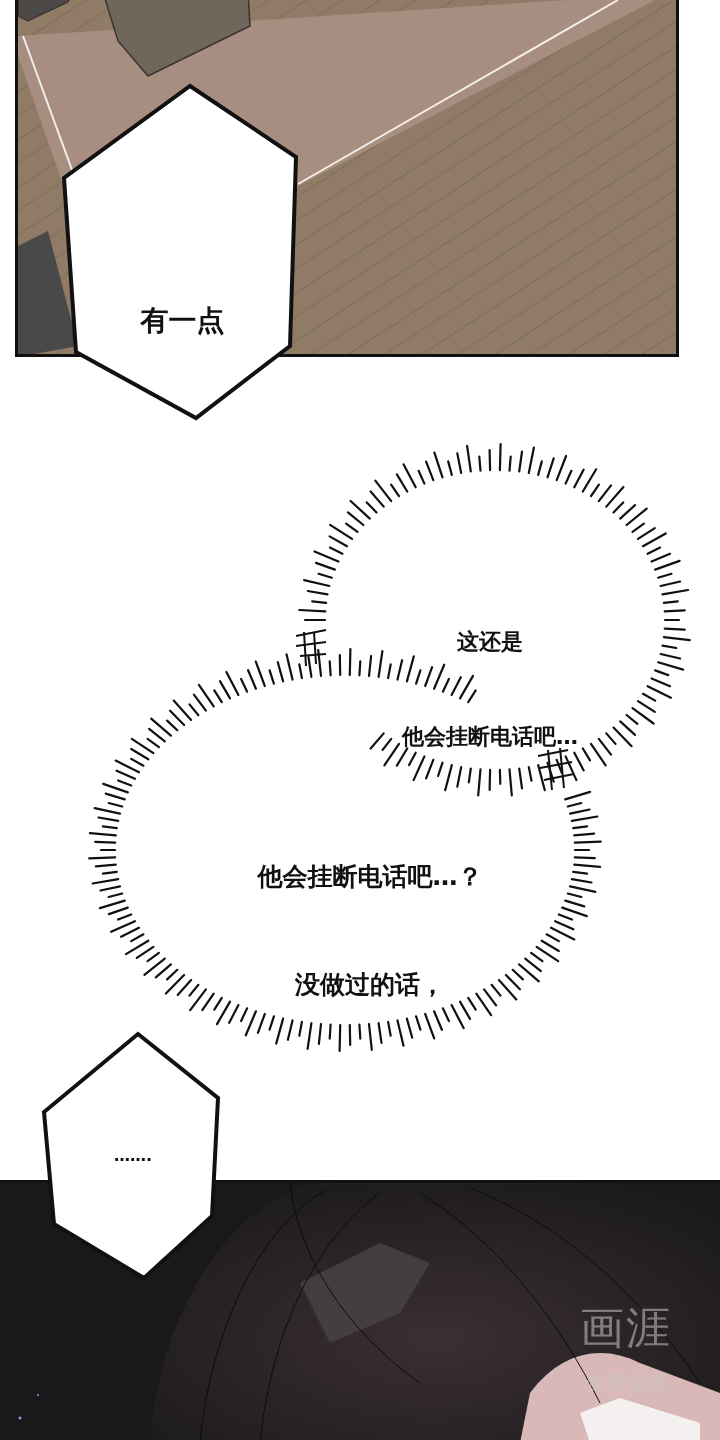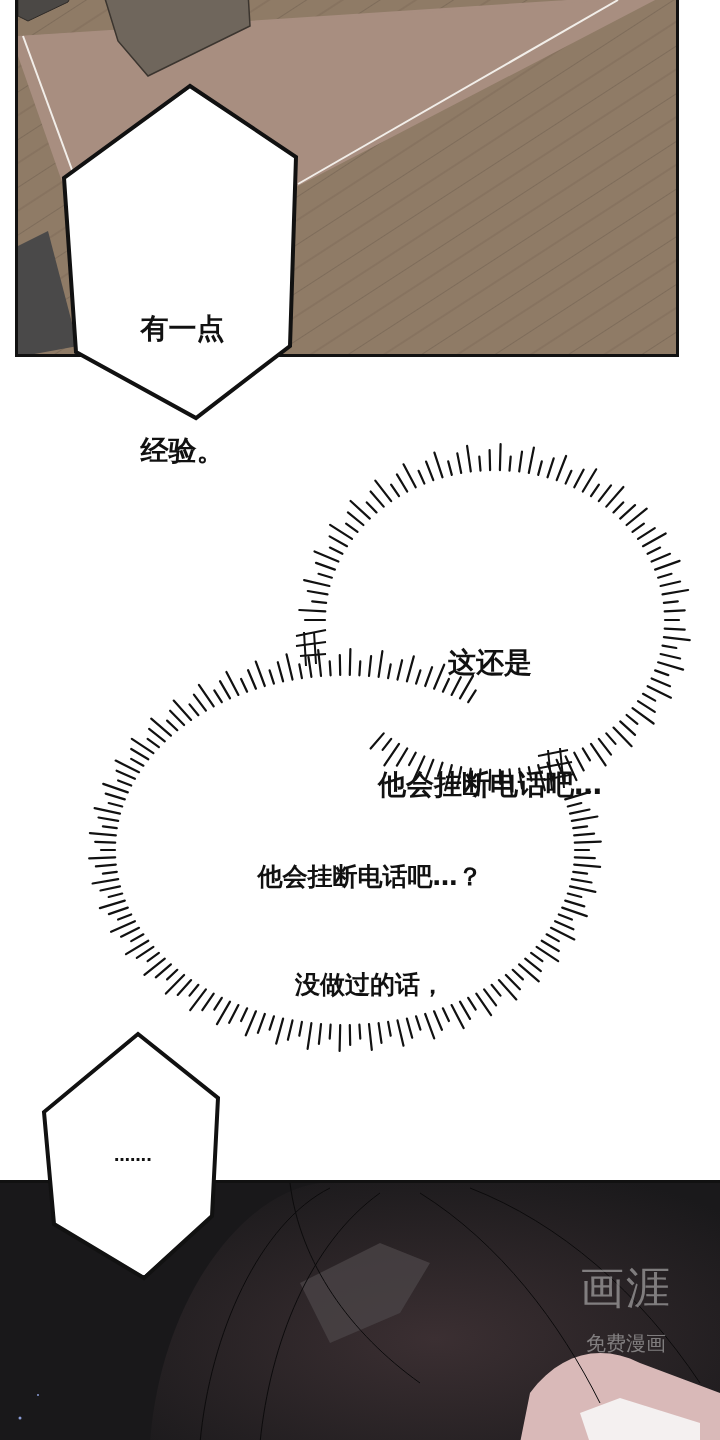--- a/index.html
+++ b/index.html
@@ -32,23 +32,22 @@
     <polygon points="85,-4 230,-4 232,30 130,80 100,45" fill="#6f665c" stroke="#3b352f" stroke-width="1.5"></polygon>
     <polygon points="0,-4 55,-4 50,6 10,25 0,20" fill="#4b4845" stroke="#2e2a27" stroke-width="1"></polygon>
     <polygon points="0,250 30,235 60,350 0,361" fill="#4a4949"></polygon>
   </svg>
 </div>
 
 <svg class="abs" style="left:58px;top:82px" width="245" height="345">
   <polygon points="132,4 238,75 232,264 138,336 18,270 6,96" fill="#fff" stroke="#111" stroke-width="4"></polygon>
   <polygon points="132,8 234,77 228,262 138,331 22,268 10,98" fill="none" stroke="#fff" stroke-width="1.5"></polygon>
 </svg>
-<div class="txt" style="left:100px;top:228px;width:165px;font-size:28px;">
+<div class="txt" style="left:100px;top:220px;width:165px;font-size:28px;">
   <div>有一点</div>
-  <div>经验。</div>
 </div>
 
 <svg class="abs" style="left:0;top:420px" width="720" height="660">
   <g stroke="#111" stroke-width="2.2" stroke-linecap="round" id="bursts">
       <line x1="665.0" y1="200.0" x2="679.0" y2="200.0"></line>
       <line x1="664.7" y1="208.6" x2="684.7" y2="209.7"></line>
       <line x1="663.9" y1="217.1" x2="689.7" y2="220.1"></line>
       <line x1="662.5" y1="225.6" x2="676.3" y2="228.0"></line>
       <line x1="660.6" y1="234.0" x2="680.1" y2="238.5"></line>
       <line x1="658.1" y1="242.3" x2="683.1" y2="249.6"></line>
@@ -284,21 +283,21 @@
       <line x1="300" y1="236" x2="326" y2="234"></line>
     <line x1="304" y1="212" x2="306" y2="246"></line>
       <line x1="314" y1="212" x2="316" y2="244"></line>
     <line x1="538" y1="336" x2="568" y2="330"></line>
       <line x1="540" y1="348" x2="572" y2="342"></line>
       <line x1="544" y1="360" x2="574" y2="354"></line>
     <line x1="548" y1="330" x2="552" y2="370"></line>
       <line x1="560" y1="328" x2="564" y2="368"></line>
   </g>
 </svg>
-<div class="txt" style="left:340px;top:562px;width:300px;font-size:28px;">
+<div class="txt" style="left:340px;top:562px;width:300px;font-size:22px;">
   <div>这还是</div>
   <div>他会挂断电话吧…</div>
 </div>
 <div class="txt" style="left:150px;top:786px;width:440px;font-size:25px;">
   <div>他会挂断电话吧…？</div>
   <div>没做过的话，</div>
 </div>
 
 <div class="abs panel2">
   <svg width="720" height="260">
@@ -324,16 +323,16 @@
     <circle cx="38" cy="212" r="1" fill="#8a9bd6"></circle>
   </svg>
 </div>
 
 <svg class="abs" style="left:38px;top:1028px" width="190" height="258">
   <polygon points="100,6 180,70 174,188 106,250 16,196 6,84" fill="#fff" stroke="#111" stroke-width="4"></polygon>
   <polygon points="100,10 176,72 170,186 106,246 20,194 10,86" fill="none" stroke="#fff" stroke-width="1.5"></polygon>
 </svg>
 <div class="txt" style="left:78px;top:1144px;width:110px;font-size:16px;">…….</div>
 
-<div class="wm" style="left:566px;top:1266px;width:120px;">
+<div class="wm" style="left:566px;top:1306px;width:120px;">
   <div style="font-size:44px;letter-spacing:2px;line-height:1;">画涯</div>
   <div style="font-size:20px;margin-top:20px;">免费漫画</div>
 </div>
 
 </body></html>

